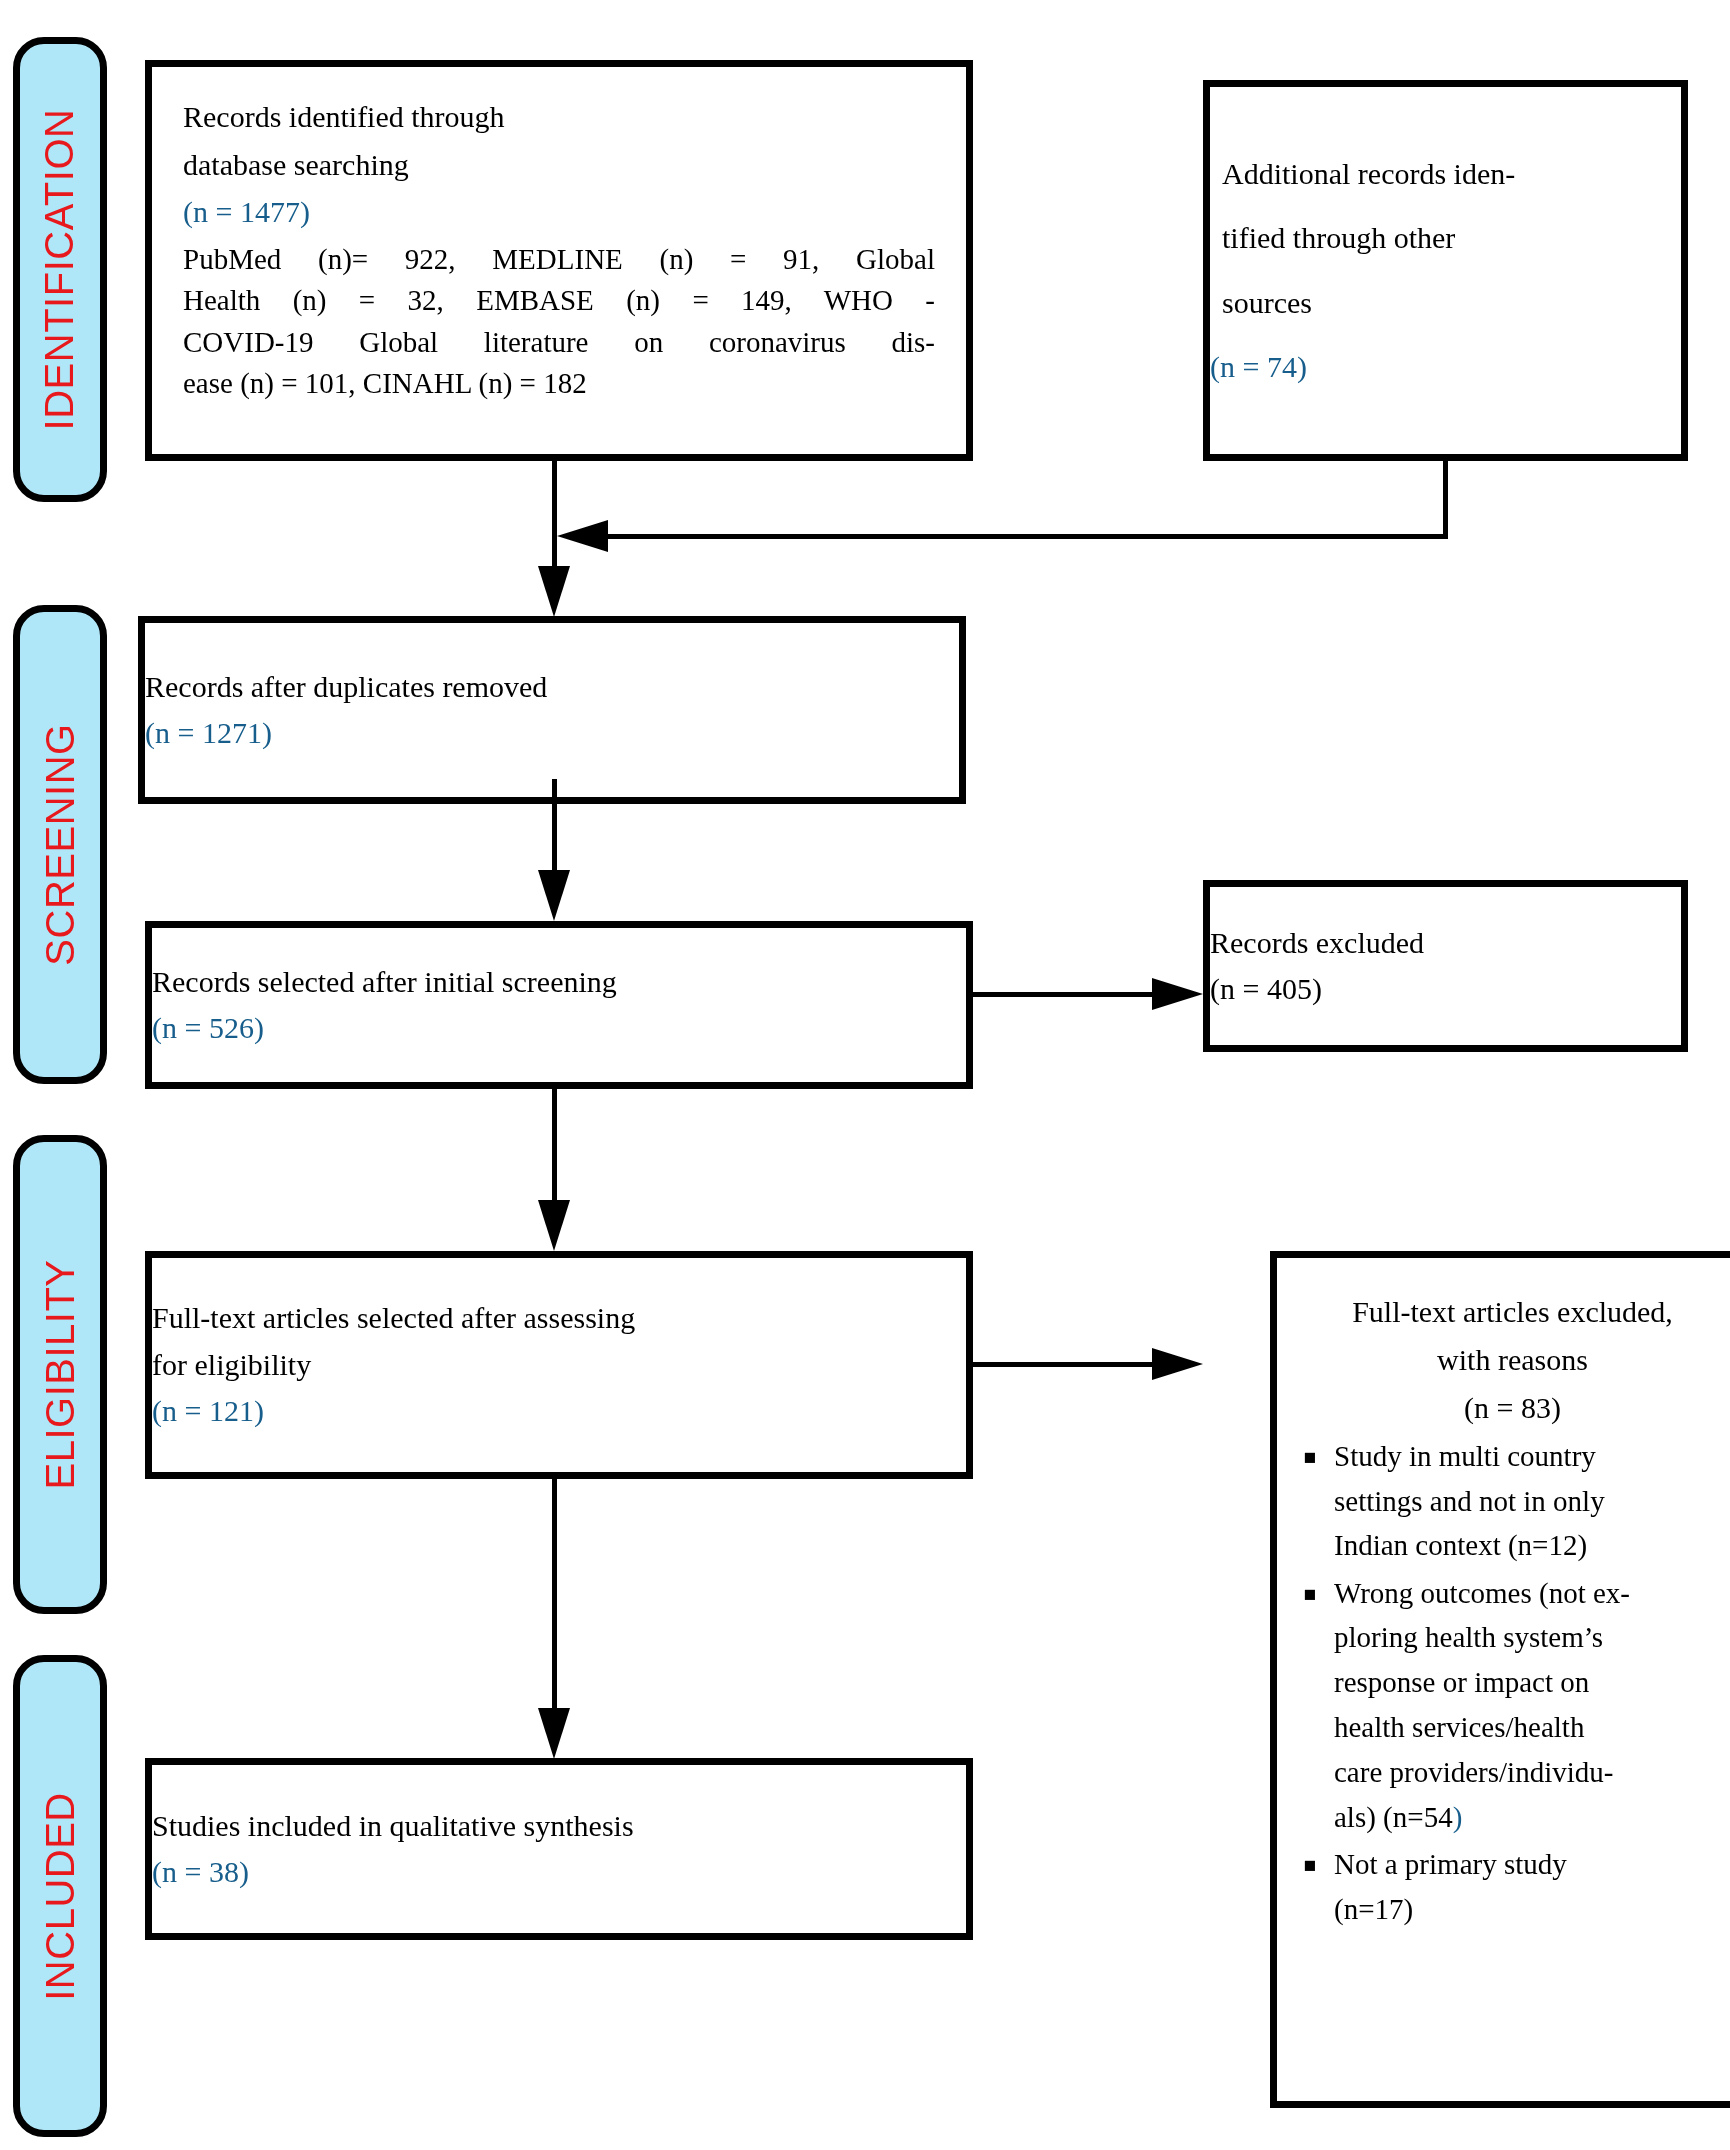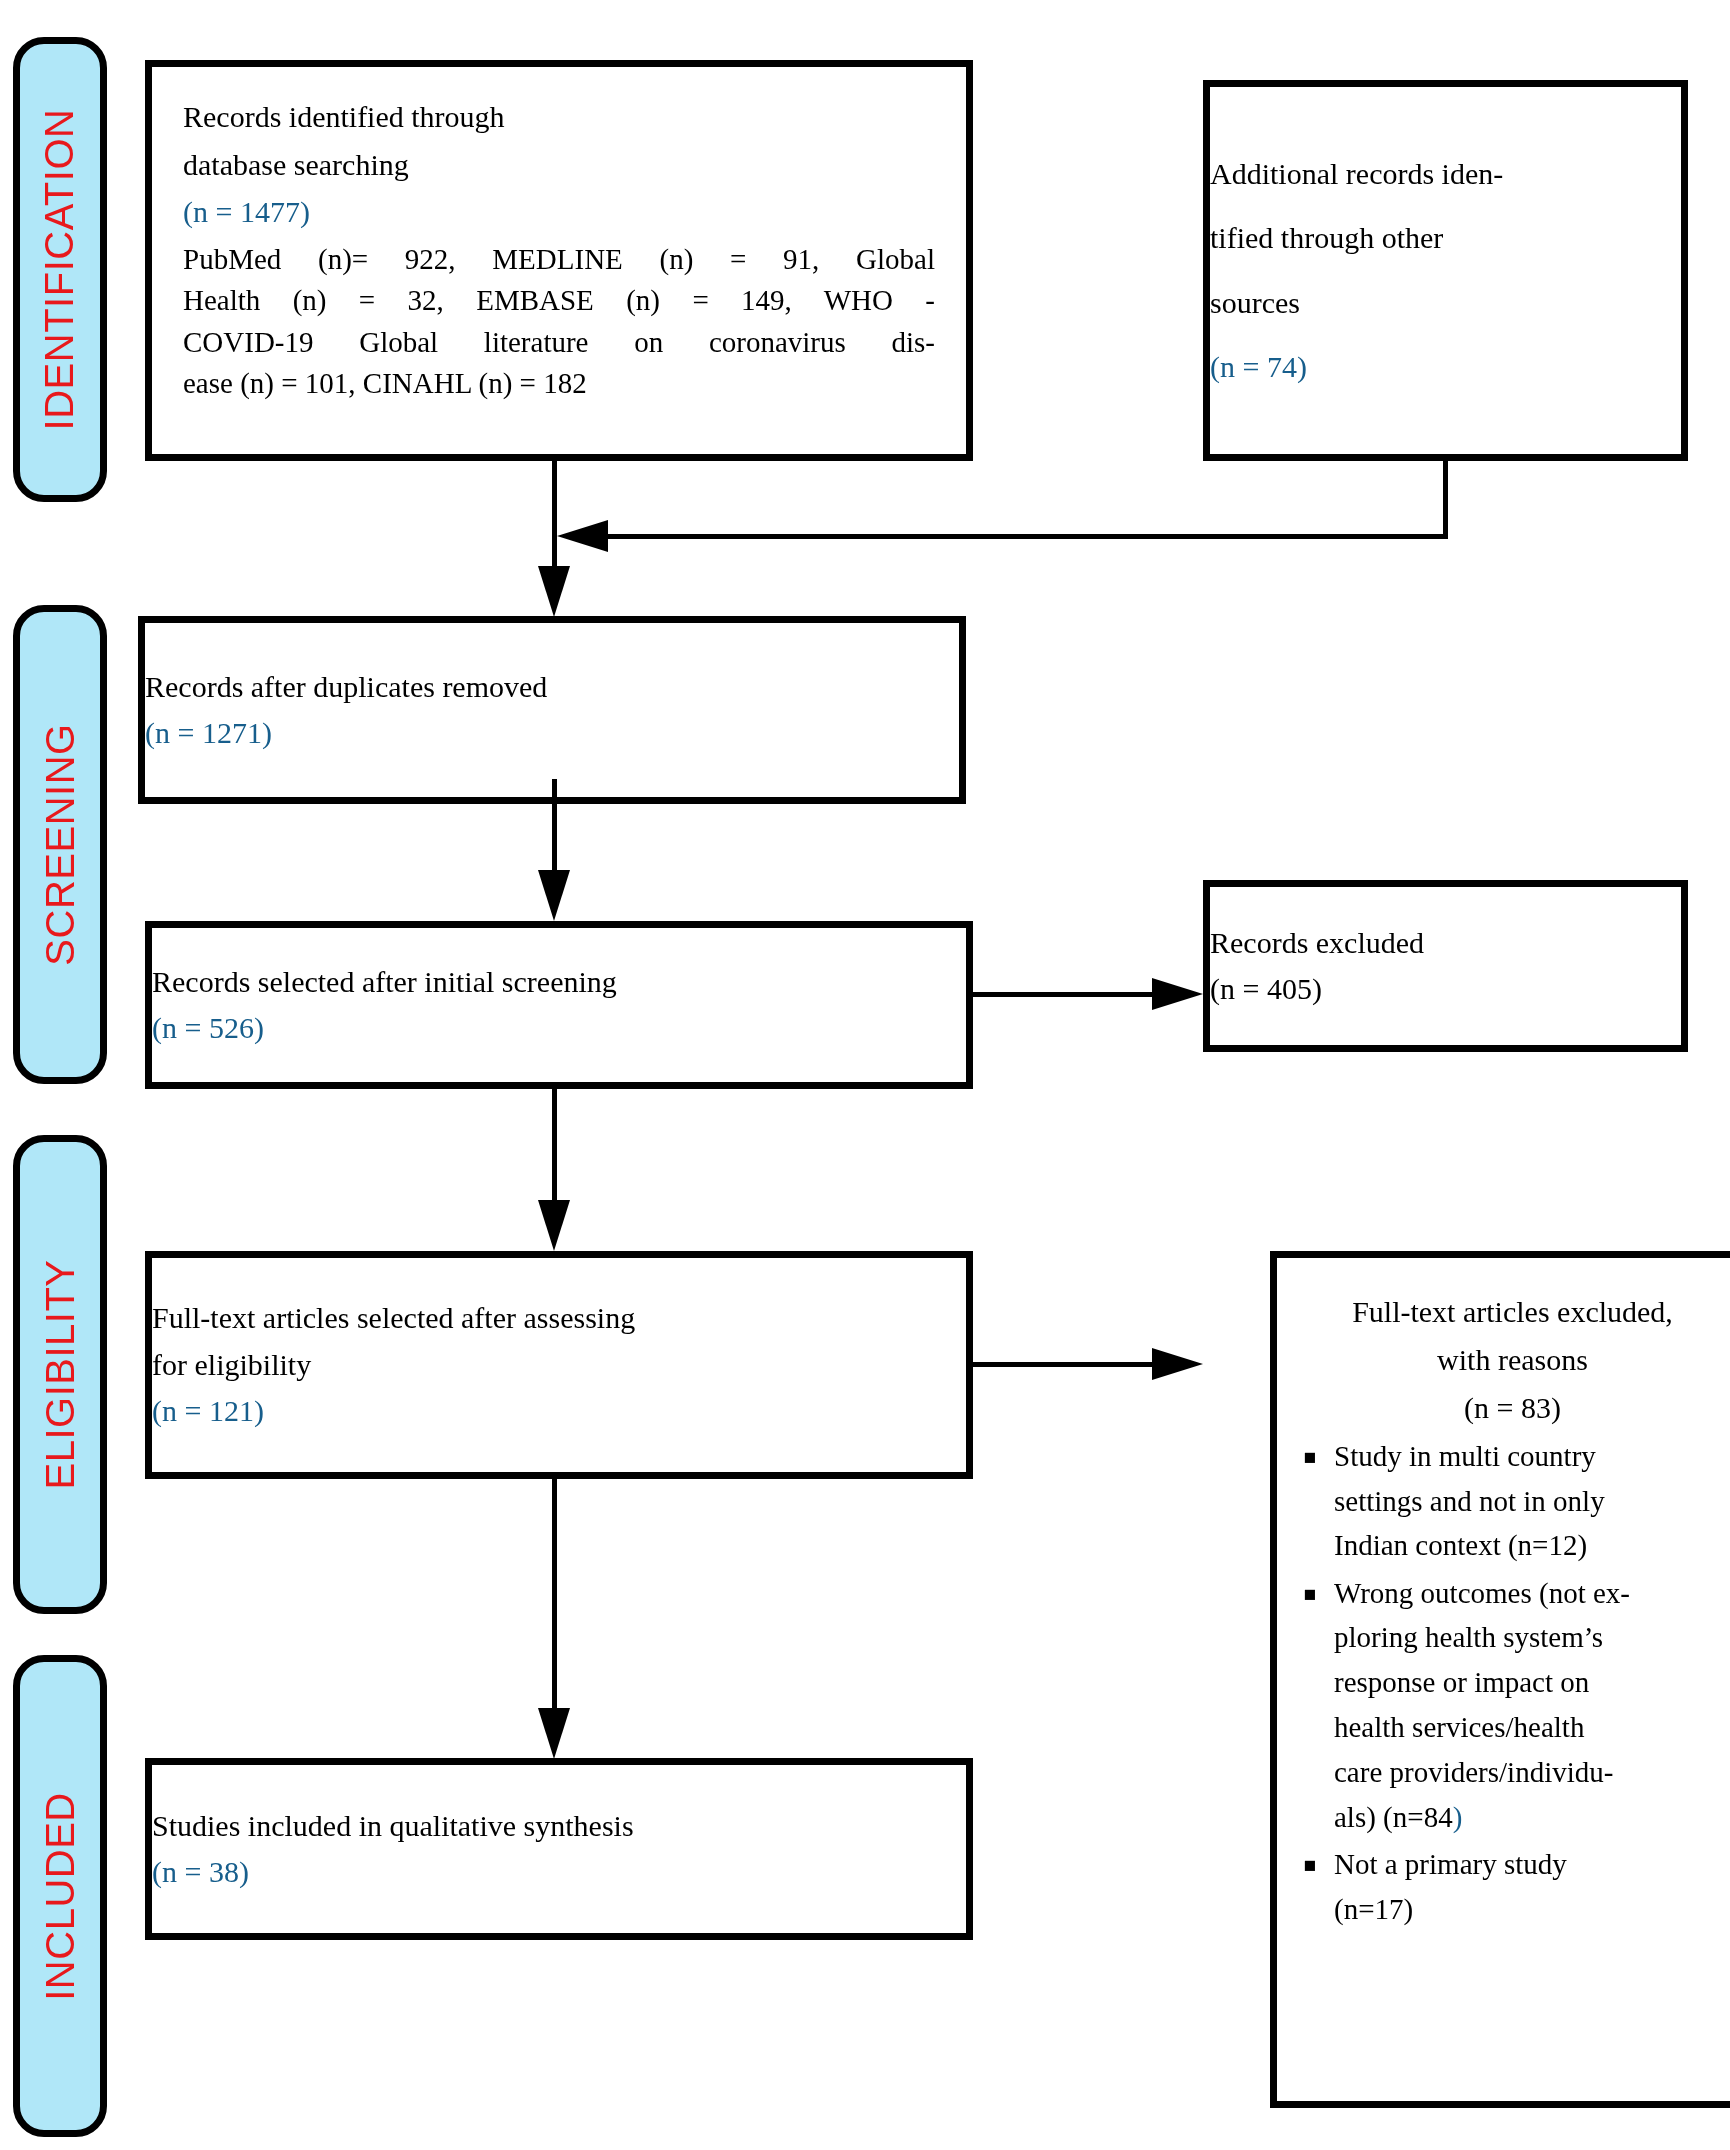--- a/index.html
+++ b/index.html
@@ -21,21 +21,21 @@
   .blue{color:#175e8c;}
 
   
   #box-identified{justify-content:flex-start;padding:26px 31px;}
   #box-identified .t{line-height:1.6;}
   #box-identified .detail{width:100%;font-size:29px;line-height:1.43;margin-top:3.2px;}
   .jline{width:100%;text-align:justify;text-align-last:justify;}
   .jline.last{text-align-last:left;}
 
   
-  #box-additional .t{line-height:2.15;}
+  #box-additional .t{line-height:2.15;margin-left:12px;}
 
   
   #box-ft-excluded{justify-content:flex-start;align-items:flex-start;padding:29.5px 26px;text-align:left;}
   #box-ft-excluded .hdr{width:100%;text-align:center;font-size:30px;line-height:1.6;}
   .bullet{display:flex;align-items:flex-start;width:100%;margin-top:2.1px;}
   .bullet .marker{flex:0 0 31px;font-size:20.4px;line-height:45px;font-family:"DejaVu Sans",sans-serif;}
   .bullet .blines{font-size:29px;line-height:1.55;}
 
   
   .vline{position:absolute;width:4.8px;background:#000;}
@@ -138,21 +138,21 @@
     </div>
 
     <div class="bullet">
       <span class="marker">▪</span>
       <span class="blines">
         <div>Wrong outcomes (not ex-</div>
         <div>ploring health system’s</div>
         <div>response or impact on</div>
         <div>health services/health</div>
         <div>care providers/individu-</div>
-        <div><span>als) (n=84</span><span class="blue">)</span></div>
+        <div><span>als) (n=54</span><span class="blue">)</span></div>
       </span>
     </div>
 
     <div class="bullet">
       <span class="marker">▪</span>
       <span class="blines">
         <div>Not a primary study</div>
         <div>(n=17)</div>
       </span>
     </div>

